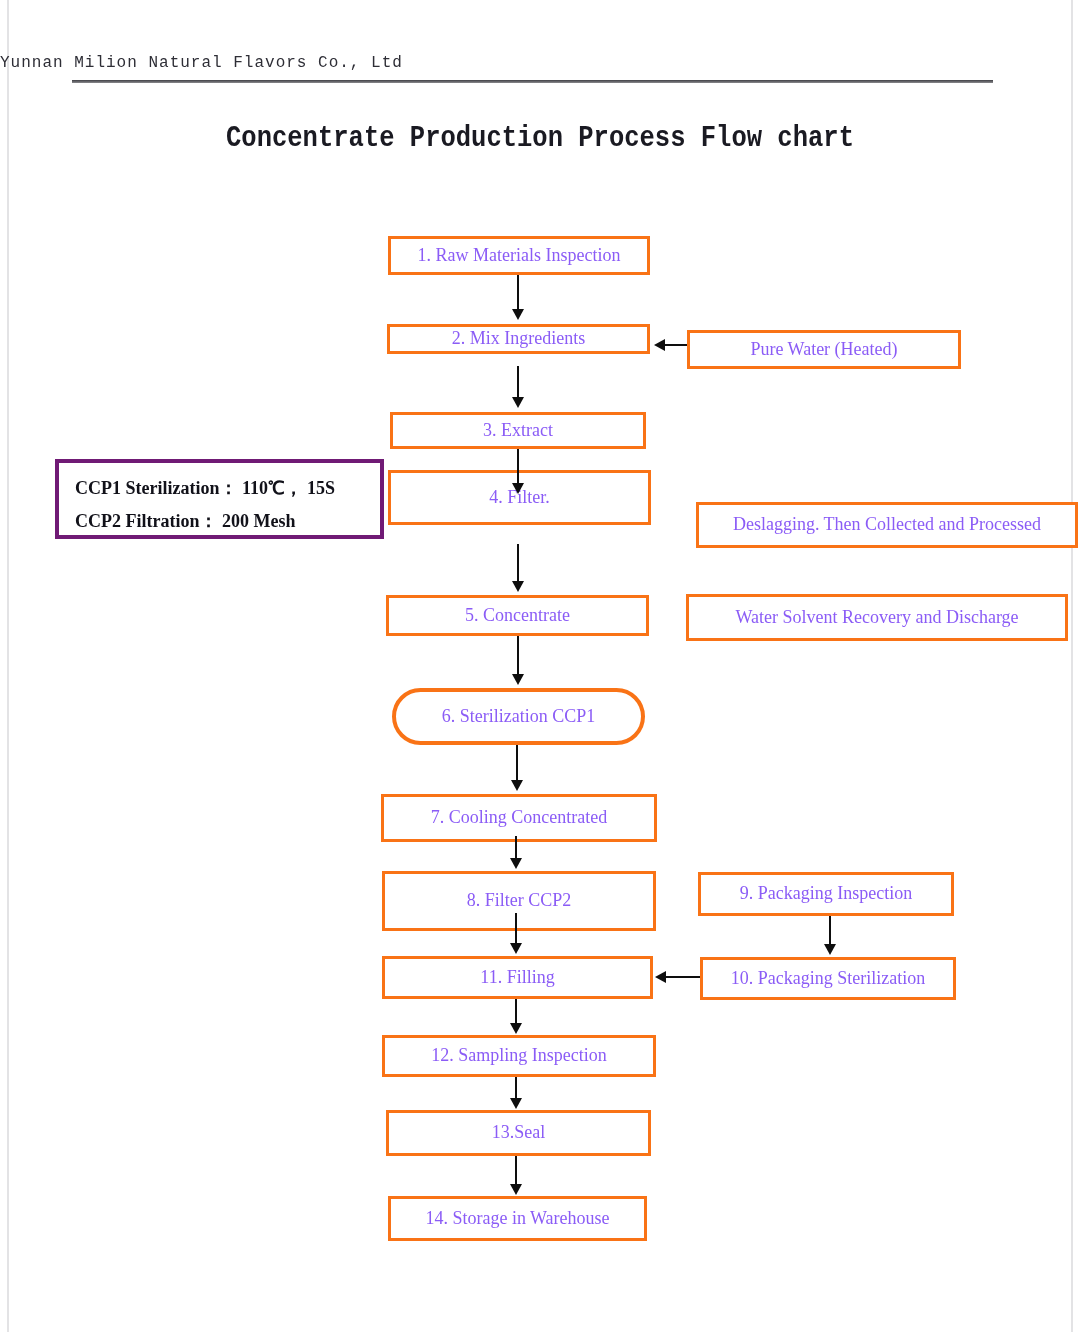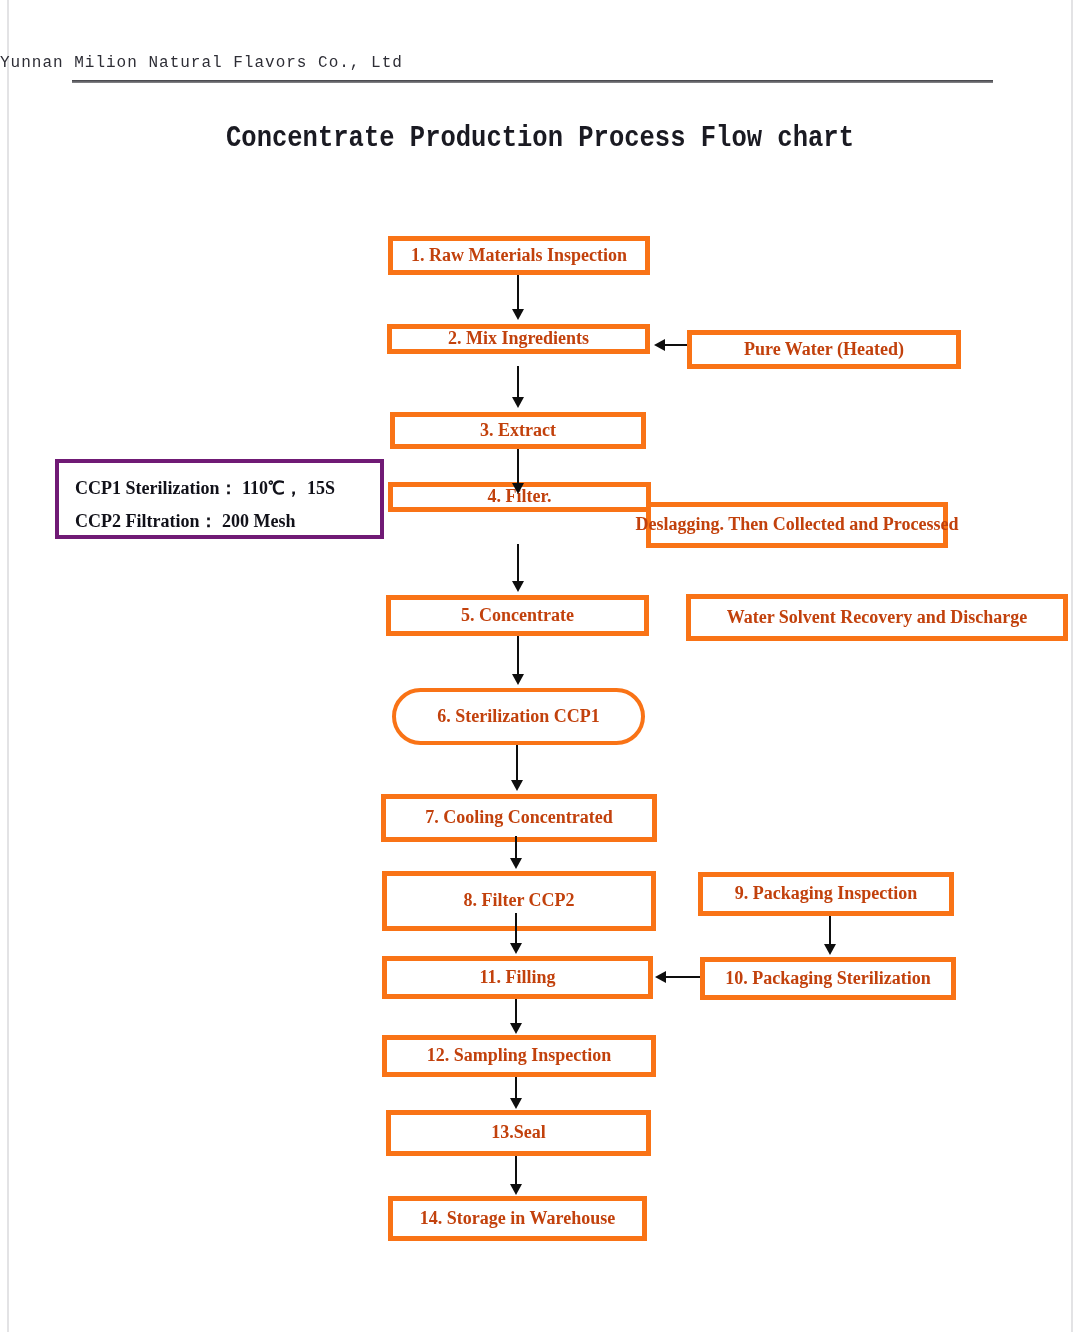--- a/index.html
+++ b/index.html
@@ -23,23 +23,23 @@
   }
   .doc-title{
     position:absolute;top:122px;left:0;width:1080px;margin:0;text-align:center;
     font-family:"Liberation Mono", monospace;font-weight:bold;
     font-size:29px;color:#1a1a22;white-space:nowrap;
     transform:scaleX(0.88);transform-origin:50% 50%;
   }
 
   .node{
     position:absolute;box-sizing:border-box;background:#ffffff;
-    border:5px solid #f97316;
+    border:3px solid #f97316;
     display:flex;align-items:center;justify-content:center;text-align:center;
-    font-weight:bold;font-size:18px;color:#c2410c;line-height:1.1;
+    font-weight:normal;font-size:18px;color:#8b5cf6;line-height:1.1;
     white-space:nowrap;
   }
   .stadium{border-radius:30px;border-width:4px;}
 
   .note-box{
     position:absolute;box-sizing:border-box;background:#ffffff;
     border:4px solid #701a75;
     font-weight:bold;font-size:18px;color:#111119;
     padding:9px 0 0 16px;line-height:33px;white-space:nowrap;
   }
@@ -70,21 +70,21 @@
   <div class="company">Yunnan Milion Natural Flavors Co., Ltd</div>
   <div class="header-rule"></div>
   <h1 class="doc-title">Concentrate Production Process Flow chart</h1>
 
   <div class="node" style="left:388px;top:236px;width:262px;height:39px">1. Raw Materials Inspection</div>
 
   <div class="node" style="left:387px;top:324px;width:263px;height:30px">2. Mix Ingredients</div>
 
   <div class="node" style="left:390px;top:412px;width:256px;height:37px">3. Extract</div>
 
-  <div class="node" style="left:388px;top:482px;width:263px;height:30px">4. Filter.</div>
+  <div class="node" style="left:388px;top:470px;width:263px;height:55px">4. Filter.</div>
 
   <div class="node" style="left:386px;top:595px;width:263px;height:41px">5. Concentrate</div>
 
   <div class="node stadium" style="left:392px;top:688px;width:253px;height:57px">6. Sterilization CCP1</div>
 
   <div class="node" style="left:381px;top:794px;width:276px;height:48px">7. Cooling Concentrated</div>
 
   <div class="node" style="left:382px;top:871px;width:274px;height:60px">8. Filter CCP2</div>
 
   <div class="node" style="left:382px;top:956px;width:271px;height:43px">11. Filling</div>
@@ -95,21 +95,21 @@
 
   <div class="node" style="left:388px;top:1196px;width:259px;height:45px">14. Storage in Warehouse</div>
 
   <div class="node" style="left:687px;top:330px;width:274px;height:39px">Pure Water (Heated)</div>
 
   <div class="note-box" style="left:55px;top:459px;width:329px;height:80px">
     <div>CCP1 Sterilization： 110℃， 15S</div>
     <div>CCP2 Filtration： 200 Mesh</div>
   </div>
 
-  <div class="node" style="left:646px;top:502px;width:302px;height:46px">Deslagging. Then Collected and Processed</div>
+  <div class="node" style="left:696px;top:502px;width:382px;height:46px">Deslagging. Then Collected and Processed</div>
 
   <div class="node" style="left:686px;top:594px;width:382px;height:47px">Water Solvent Recovery and Discharge</div>
 
   <div class="node" style="left:698px;top:872px;width:256px;height:44px">9. Packaging Inspection</div>
 
   <div class="node" style="left:700px;top:957px;width:256px;height:43px">10. Packaging Sterilization</div>
 
   <div class="arrow-v" style="left:517px;top:275px;height:35px"></div>
   <div class="arrow-v" style="left:517px;top:366px;height:32px"></div>
   <div class="arrow-v" style="left:517px;top:449px;height:35px"></div>

